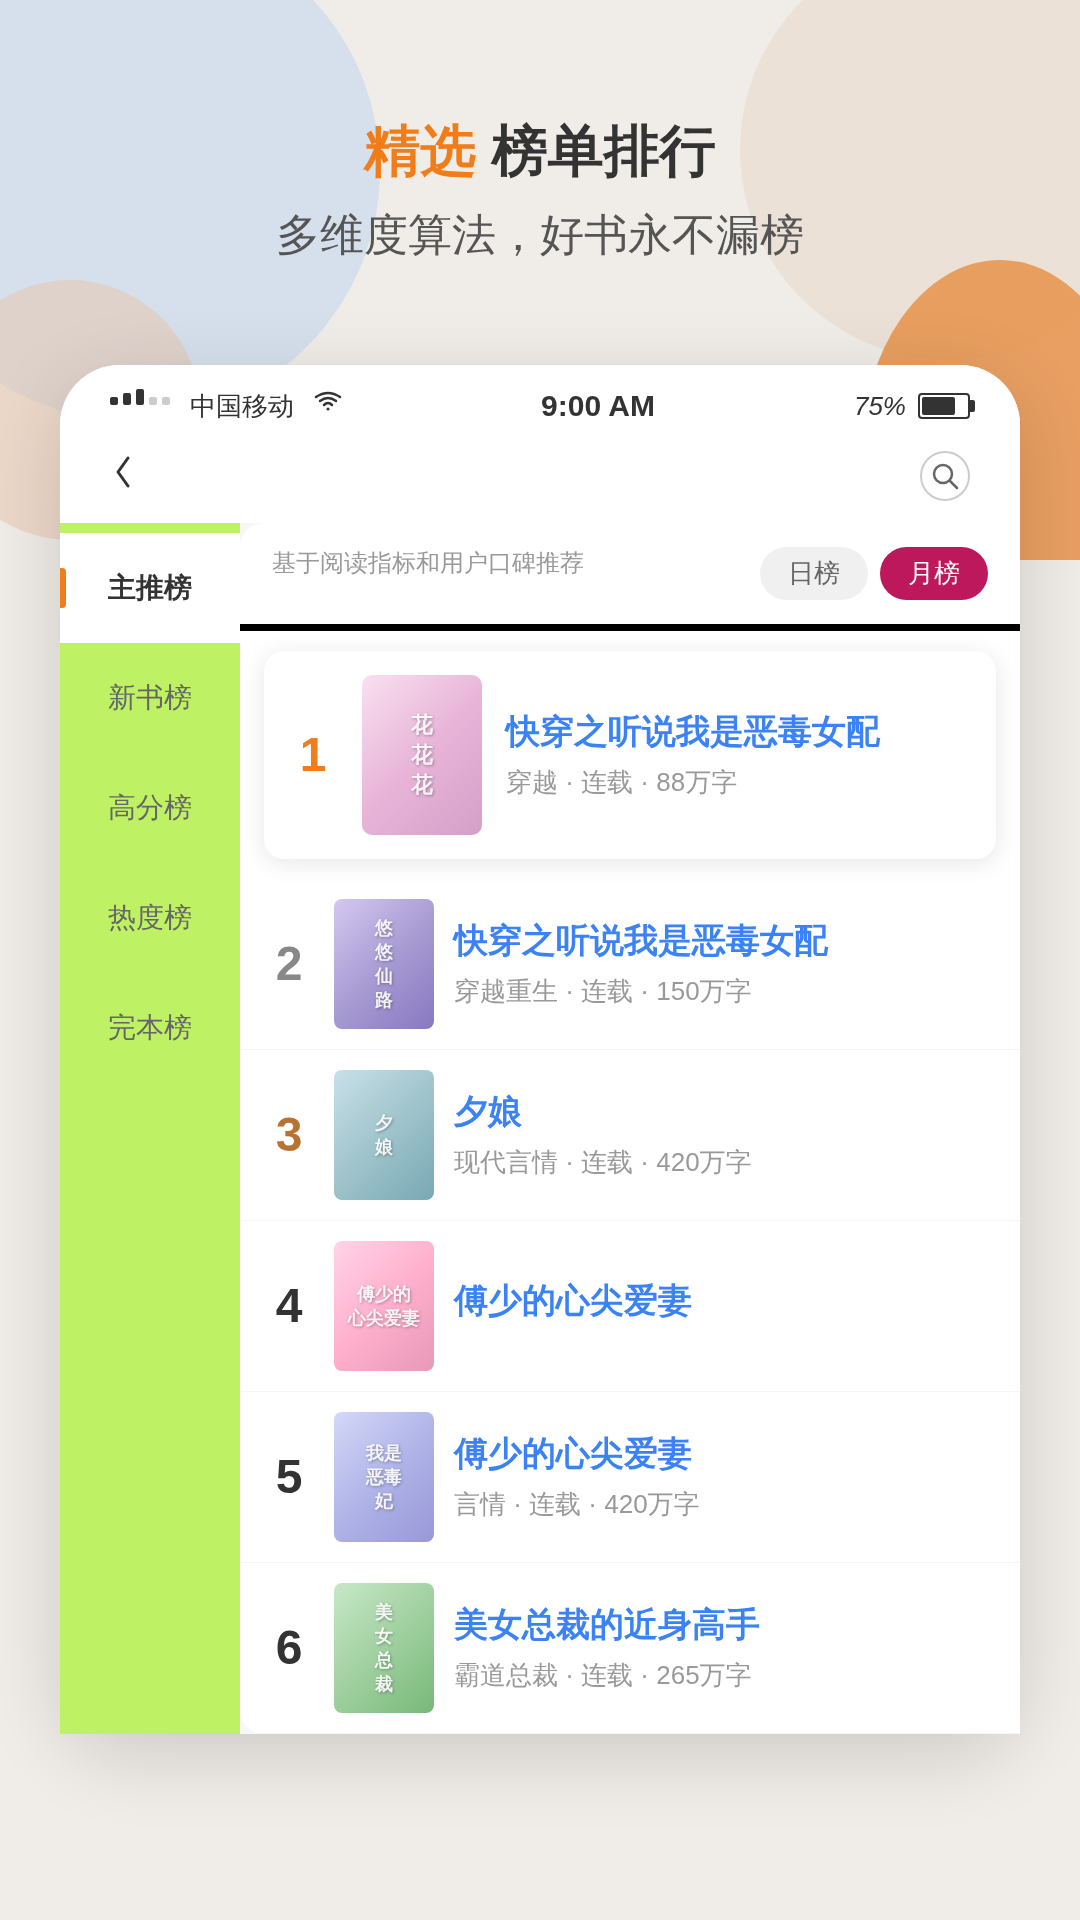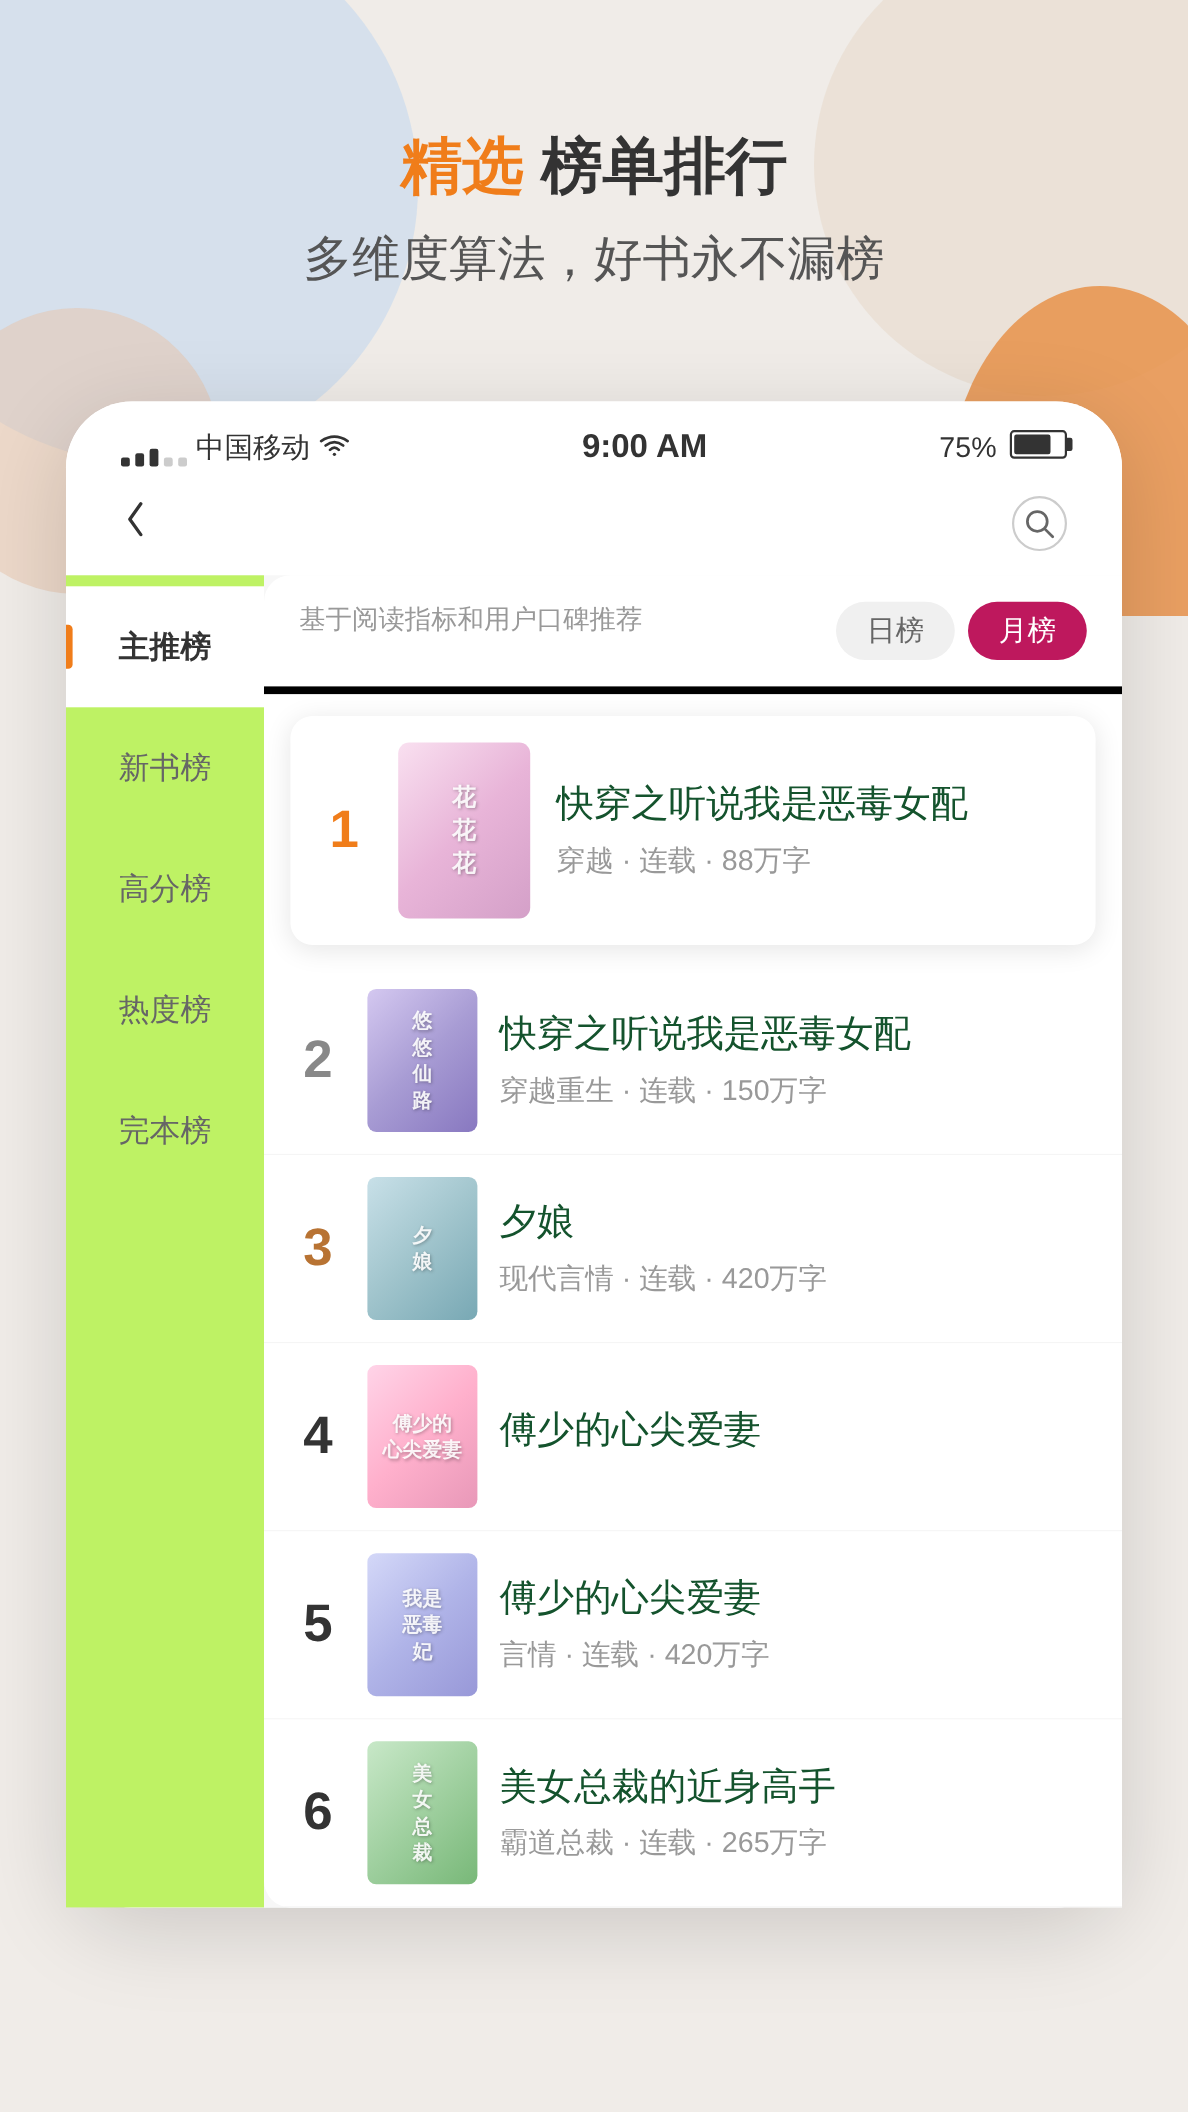--- a/index.html
+++ b/index.html
@@ -101,22 +101,22 @@
     .status-bar {
       display: flex;
       align-items: center;
       justify-content: space-between;
       padding: 24px 50px 16px 50px;
       background: #fff;
       border-radius: 60px 60px 0 0;
     }
     .status-signal {
       display: flex;
-      align-items: flex-end;
-      gap: 8px;
+      align-items: flex-start;
+      gap: 20px;
       font-size: 26px;
       color: #333;
     }
     .signal-dots {
       display: flex; gap: 5px; align-items: flex-end;
     }
     .signal-dot {
       background: #333;
       border-radius: 2px;
     }
@@ -135,22 +135,23 @@
       font-size: 26px;
       color: #333;
     }
     .status-time {
       font-size: 30px;
       font-weight: 600;
       color: #333;
     }
     .status-right {
       display: flex;
-      align-items: flex-start;
+      align-items: center;
       gap: 12px;
+      font-style: italic;
     }
     .battery-text {
       font-size: 26px;
       color: #333;
     }
     .battery-icon {
       width: 52px;
       height: 26px;
       border: 2px solid #333;
       border-radius: 4px;
@@ -319,22 +320,22 @@
     .cover-3 { background: linear-gradient(135deg, #c8e0e8, #a0c4cc, #78a8b4); }
     .cover-4 { background: linear-gradient(135deg, #ffd4e8, #ffb0cc, #e898b8); }
     .cover-5 { background: linear-gradient(135deg, #d4d8f8, #b0b4e8, #9898d8); }
     .cover-6 { background: linear-gradient(135deg, #c8e8c8, #a0d0a0, #78b878); }
 
     .book-info {
       flex: 1;
     }
     .book-title {
       font-size: 34px;
-      font-weight: 400;
-      color: #14532d;
+      font-weight: 700;
+      color: #3b82f6;
       margin-bottom: 12px;
       line-height: 1.3;
     }
     .book-meta {
       font-size: 26px;
       color: #999;
     }
 
     
     .book-list-item {

